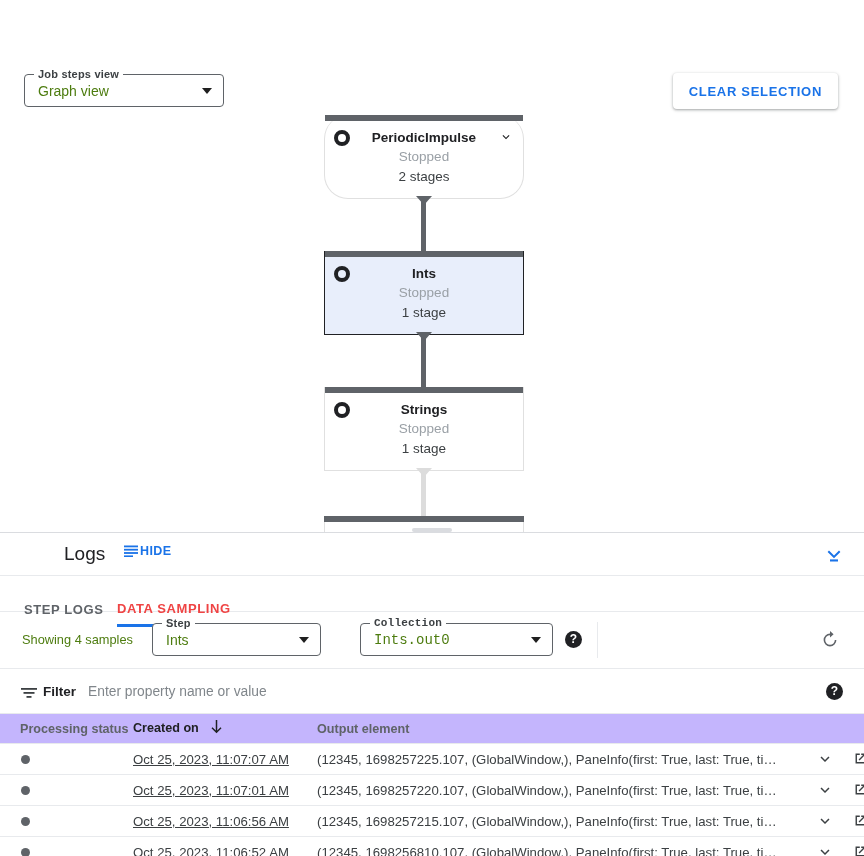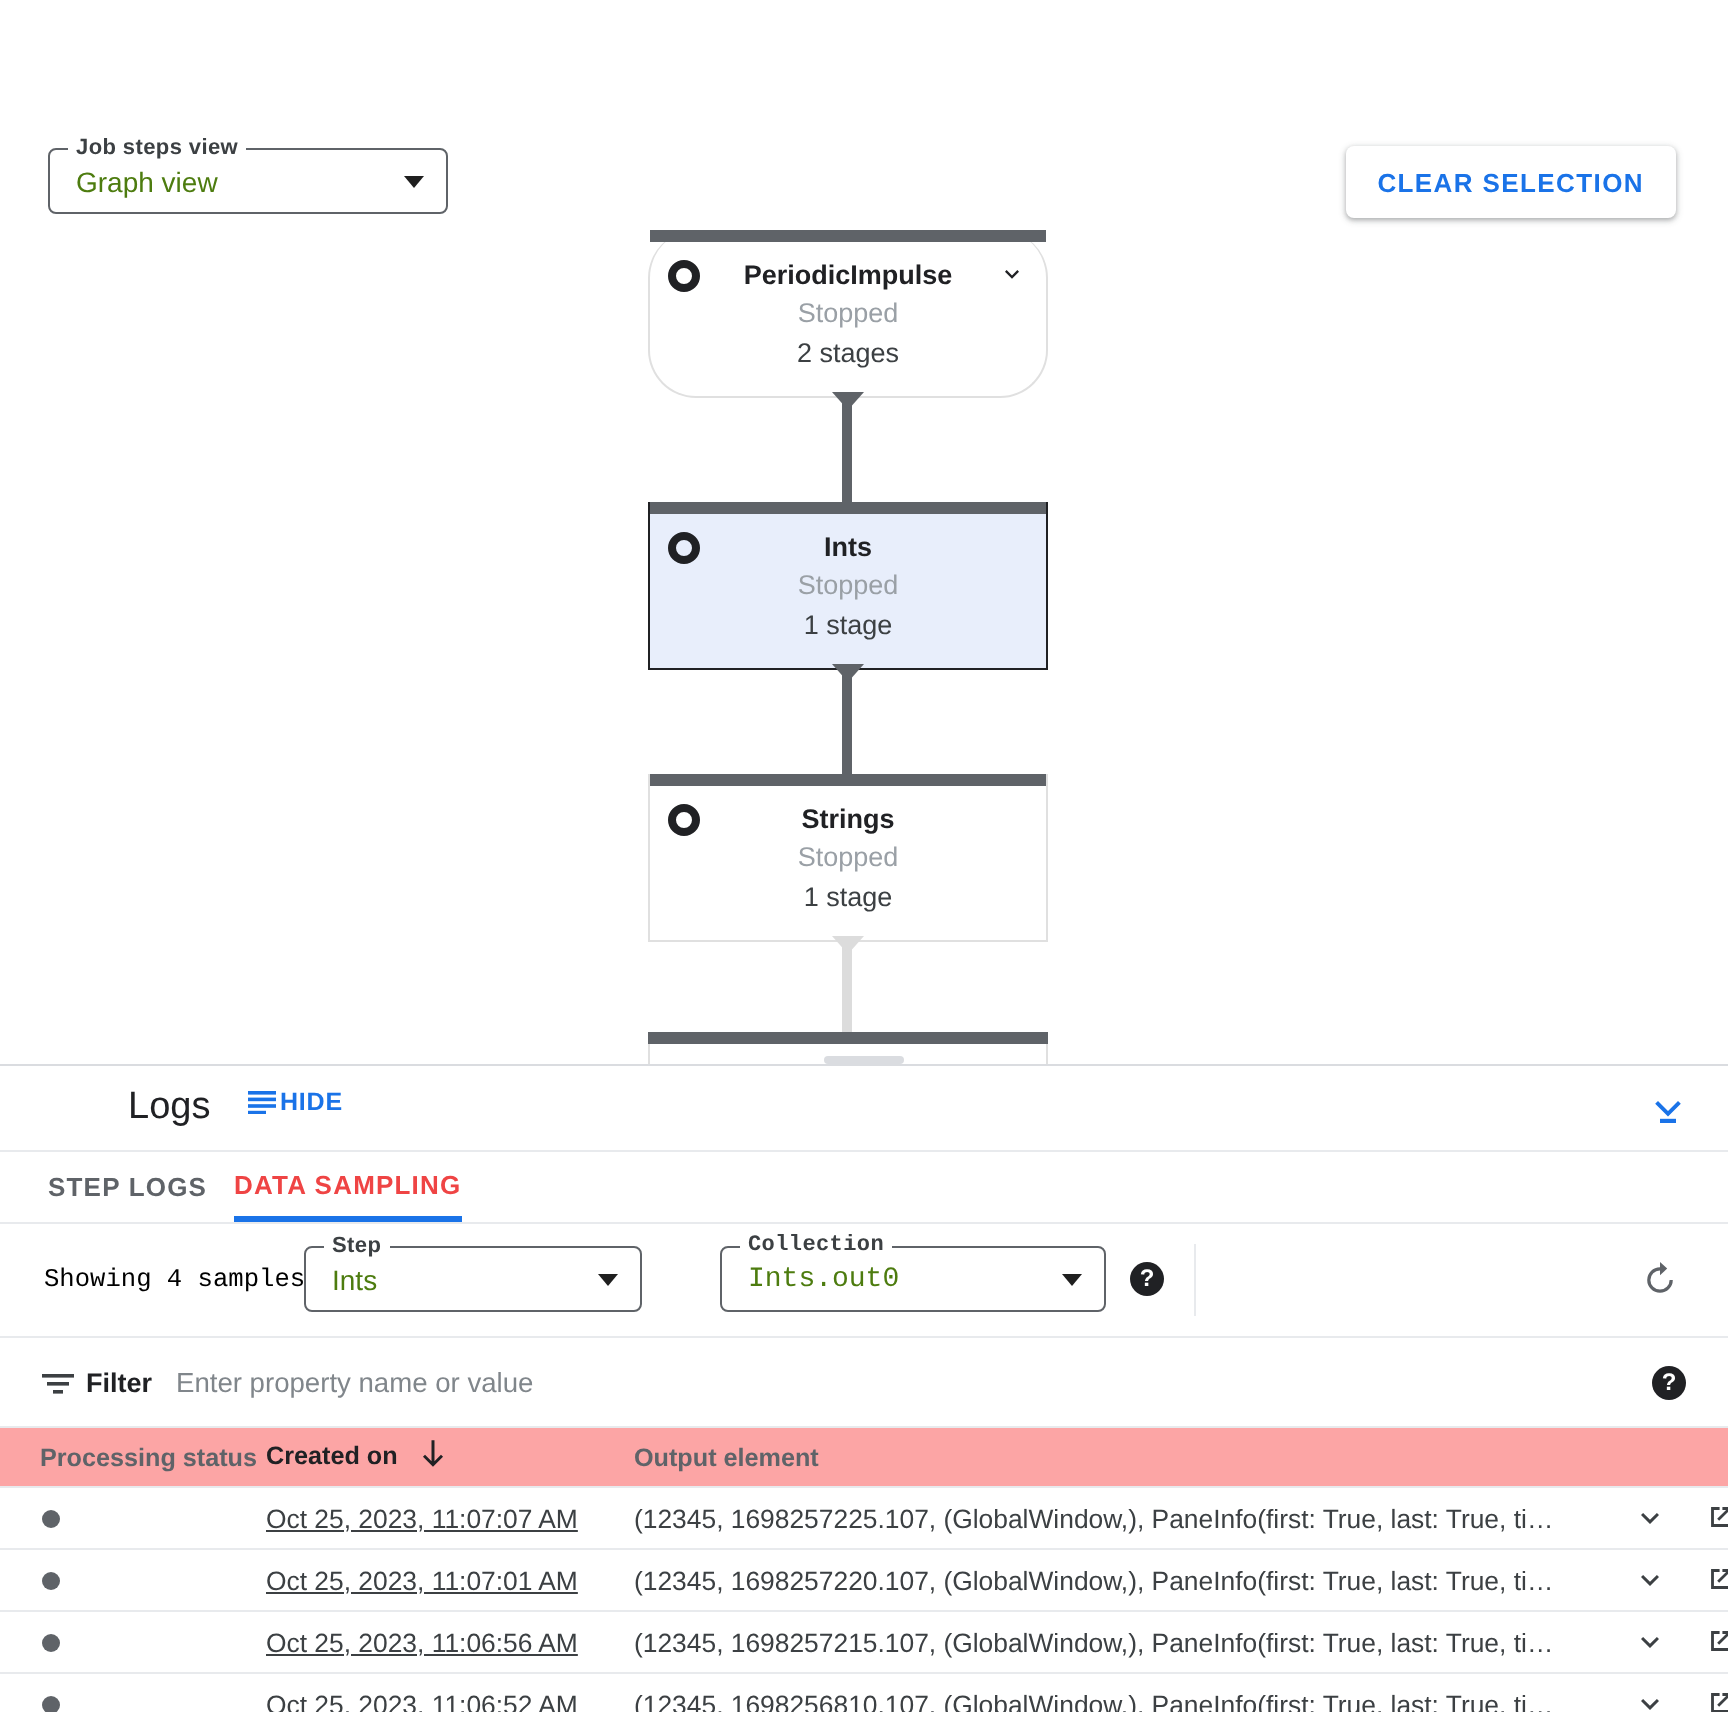--- a/index.html
+++ b/index.html
@@ -259,21 +259,21 @@
   }
 
   
   .tabs {
     position: relative;
     height: 35px;
     border-bottom: 1px solid #e8eaed;
   }
   .tab {
     position: absolute;
-    top: 0;
+    top: 16px;
     height: 35px;
     display: flex;
     align-items: center;
     font-size: 13px;
     font-weight: bold;
     letter-spacing: .6px;
     color: #5f6368;
     cursor: pointer;
   }
   .tab.active {
@@ -288,23 +288,22 @@
   .sampling-bar {
     position: relative;
     height: 56px;
     border-bottom: 1px solid #e8eaed;
   }
   .showing-text {
     position: absolute;
     left: 22px;
     top: 19px;
     font-size: 12.8px;
-    color: #000000;
+    color: #4d7c0f;
     line-height: 18px;
-    font-family: Liberation Mono, monospace;
   }
   .mdc-select.small {
     height: 33px;
     top: 11px;
   }
   .sel-step { left: 152px; width: 169px; }
   .sel-collection { left: 360px; width: 193px; font-family: Liberation Mono, monospace; }
 
   .help-icon {
     width: 17px;
@@ -384,21 +383,21 @@
   }
 
   
   .samples-table {
     width: 864px;
     border-collapse: collapse;
     table-layout: fixed;
   }
   .samples-table thead th {
     height: 29px;
-    background: #fca5a5;
+    background: #c4b5fd;
     font-size: 12.6px;
     font-weight: bold;
     text-align: left;
     padding: 0;
     border-bottom: 1px solid #e8eaed;
     color: #5f6368;
     white-space: nowrap;
   }
   .samples-table th.active-sort { color: #202124; }
   .col-status { width: 113px; padding-left: 20px !important; }

